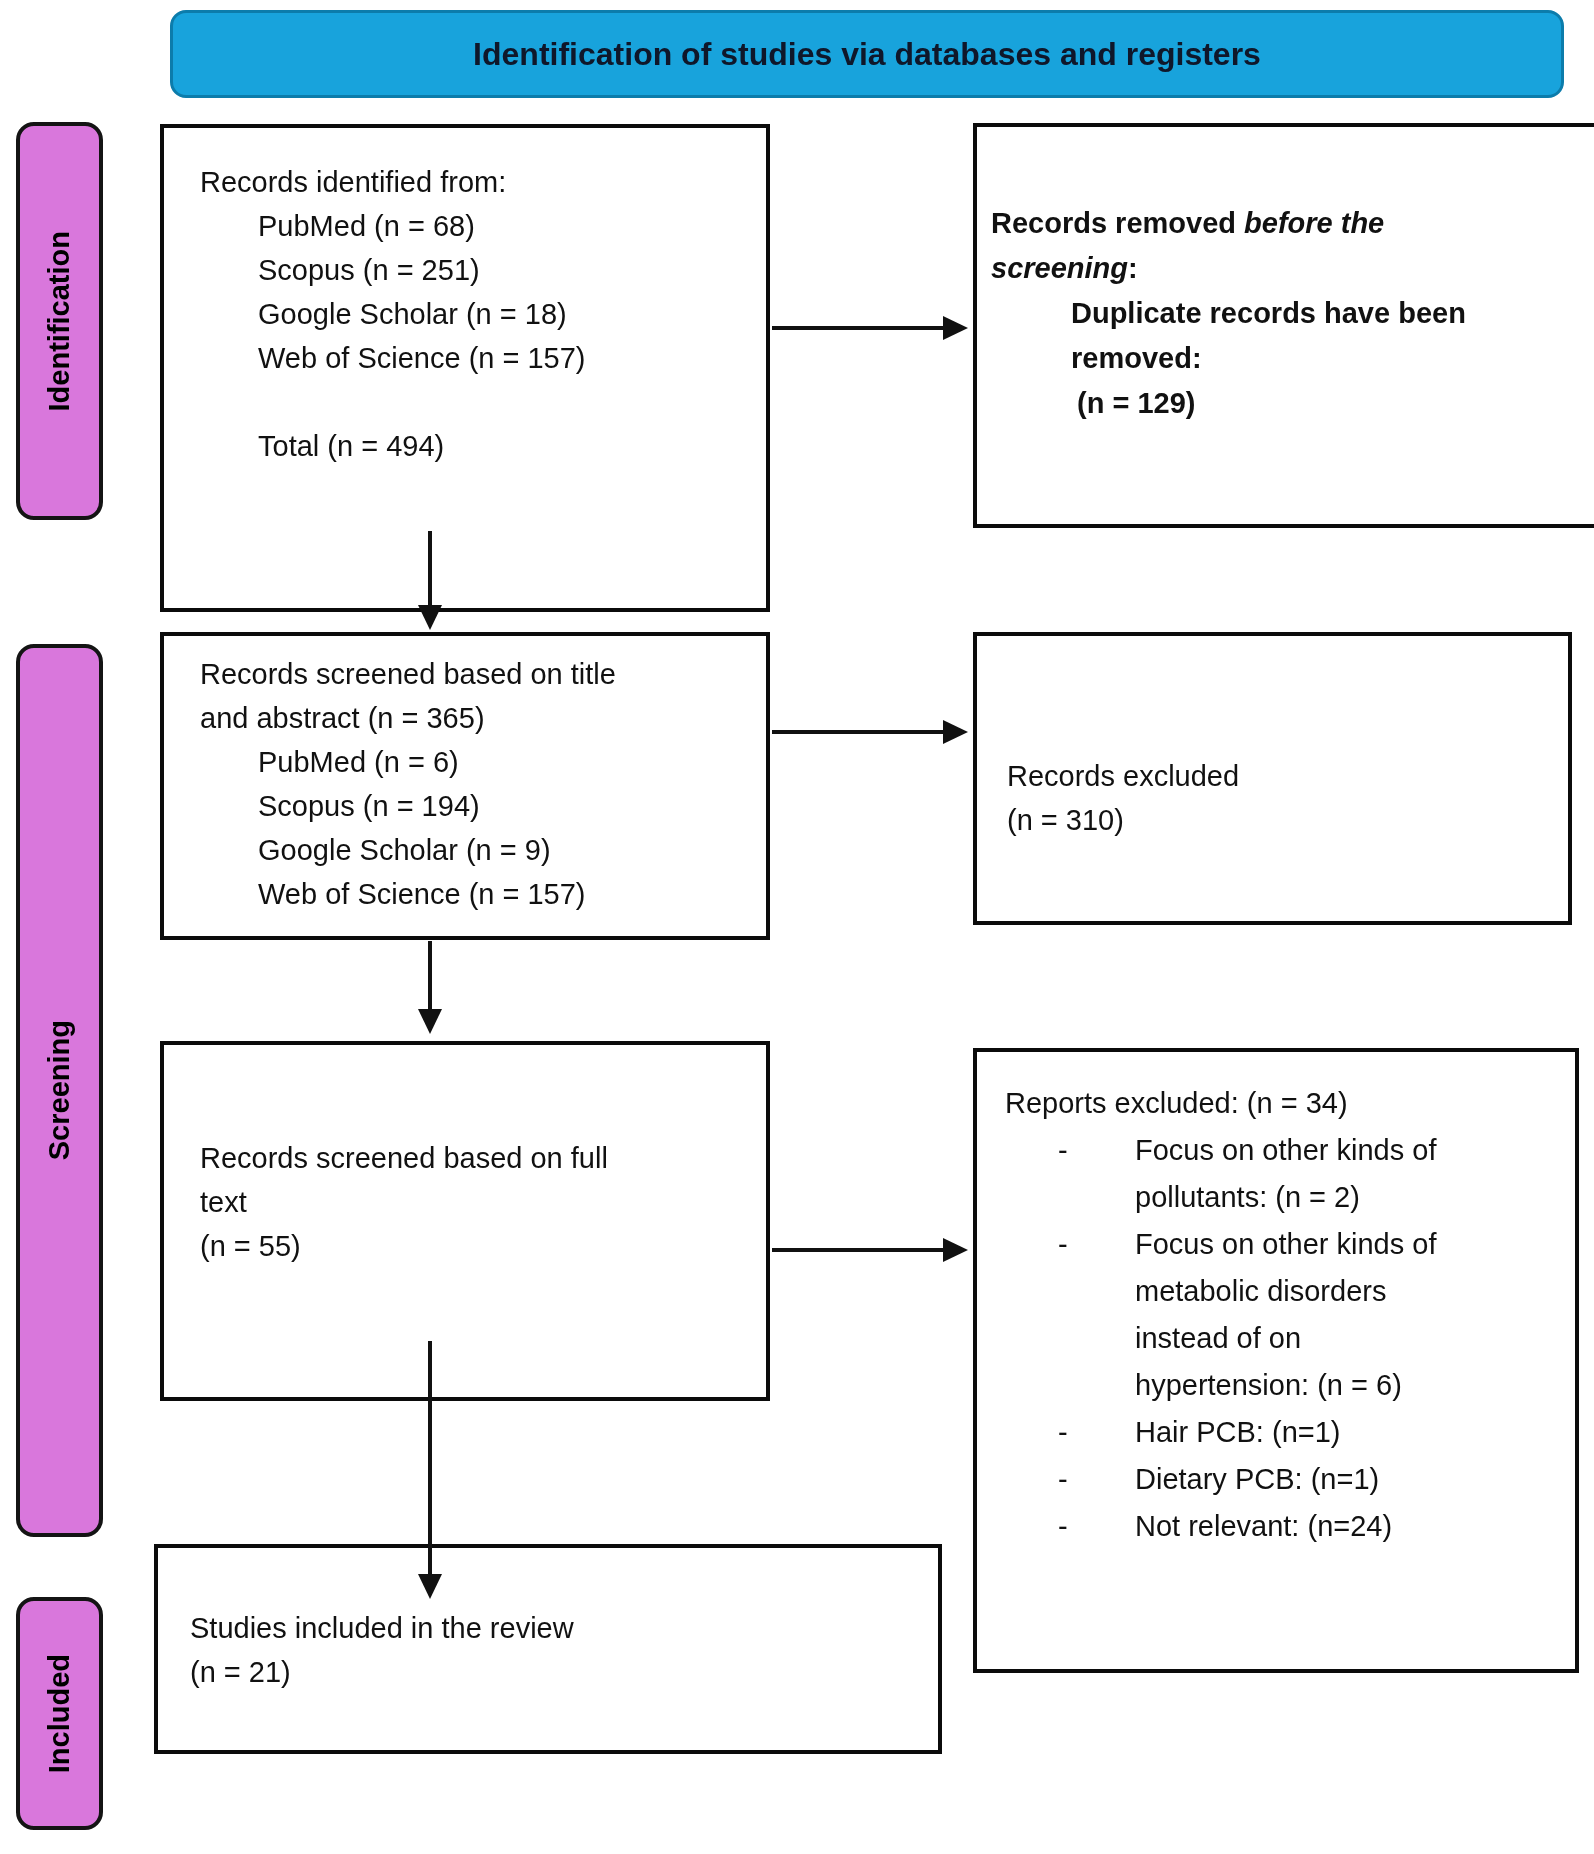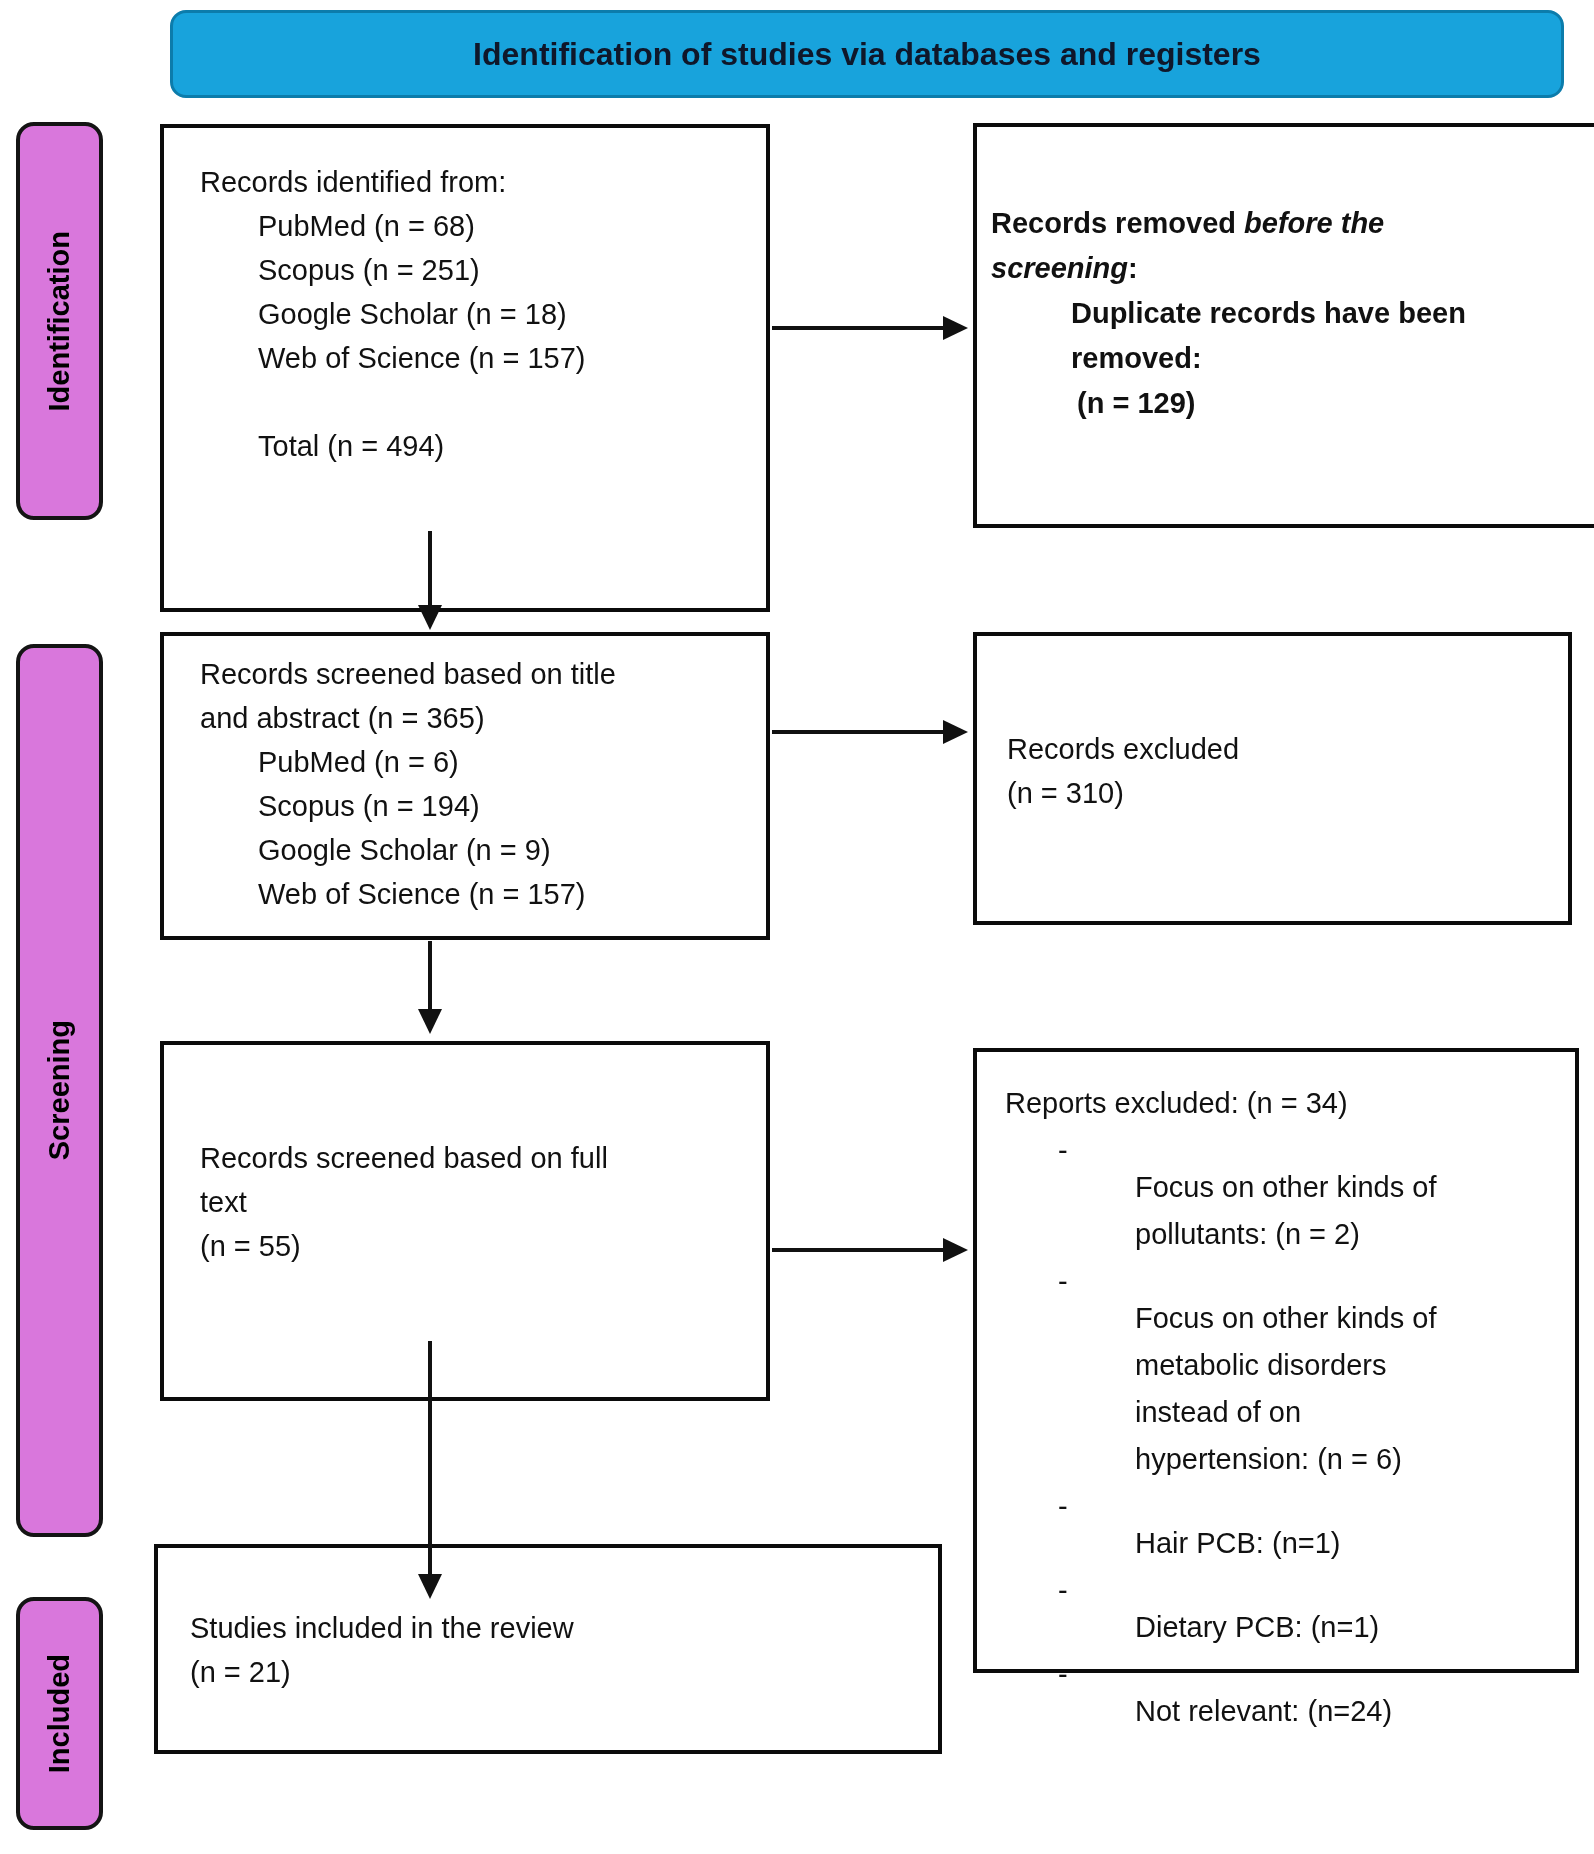--- a/index.html
+++ b/index.html
@@ -55,28 +55,28 @@
   }
   .box .line{white-space:nowrap;}
   .ind{margin-left:58px;}
   .ind2{margin-left:80px;}
   .ind2b{margin-left:86px;}
   .spacer{height:44px;}
   .it{font-style:italic;}
   .box-records-identified{left:160px;top:124px;width:610px;height:488px;padding:32px 10px 0 36px;}
   .box-records-removed{left:973px;top:123px;width:636px;height:405px;padding:74px 14px 0 14px;line-height:45px;font-weight:bold;}
   .box-title-abstract{left:160px;top:632px;width:610px;height:308px;padding:16px 10px 0 36px;}
-  .box-records-excluded{left:973px;top:632px;width:599px;height:293px;padding:91px 14px 0 30px;}
+  .box-records-excluded{left:973px;top:632px;width:599px;height:293px;padding:118px 14px 0 30px;}
   .box-full-text{left:160px;top:1041px;width:610px;height:360px;padding:91px 10px 0 36px;}
   .box-reports-excluded{left:973px;top:1048px;width:606px;height:625px;padding:28px 10px 16px 28px;line-height:47px;}
   .box-included{left:154px;top:1544px;width:788px;height:210px;padding:58px 10px 0 32px;}
   
   .bullet{display:flex;}
   .marker{margin-left:53px;width:77px;flex:0 0 77px;}
-  .btext{flex:1 1 auto;margin-top:37px;}
+  .btext{flex:1 1 auto;}
   
   .hshaft{position:absolute;height:4px;background:#111;}
   .hhead{position:absolute;width:0;height:0;
     border-left:25px solid #111;border-top:12px solid transparent;border-bottom:12px solid transparent;}
   .vshaft{position:absolute;width:4px;background:#111;}
   .vhead{position:absolute;width:0;height:0;
     border-top:25px solid #111;border-left:12px solid transparent;border-right:12px solid transparent;}
 </style>
 </head>
 <body>

